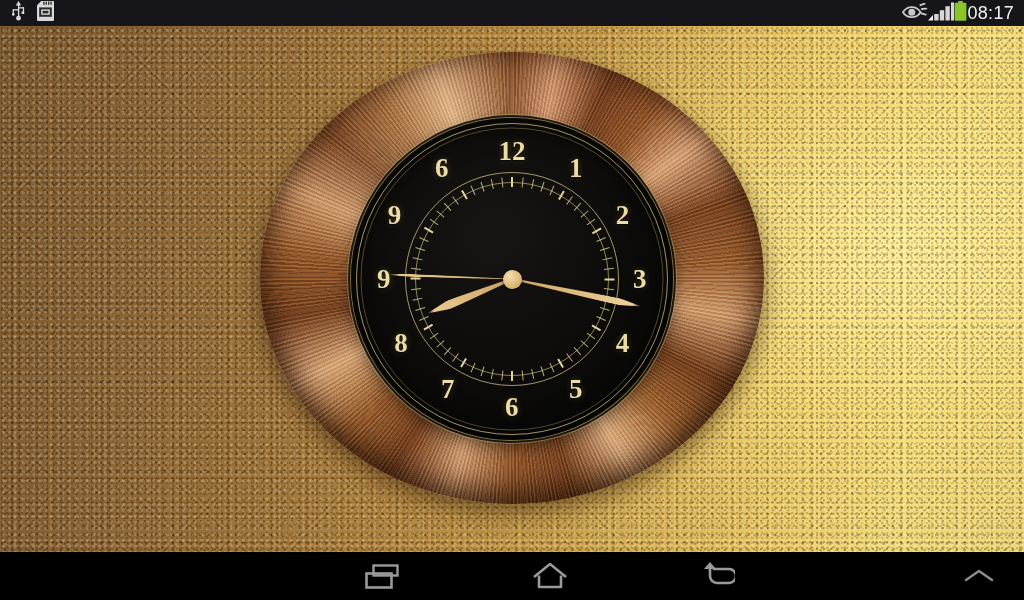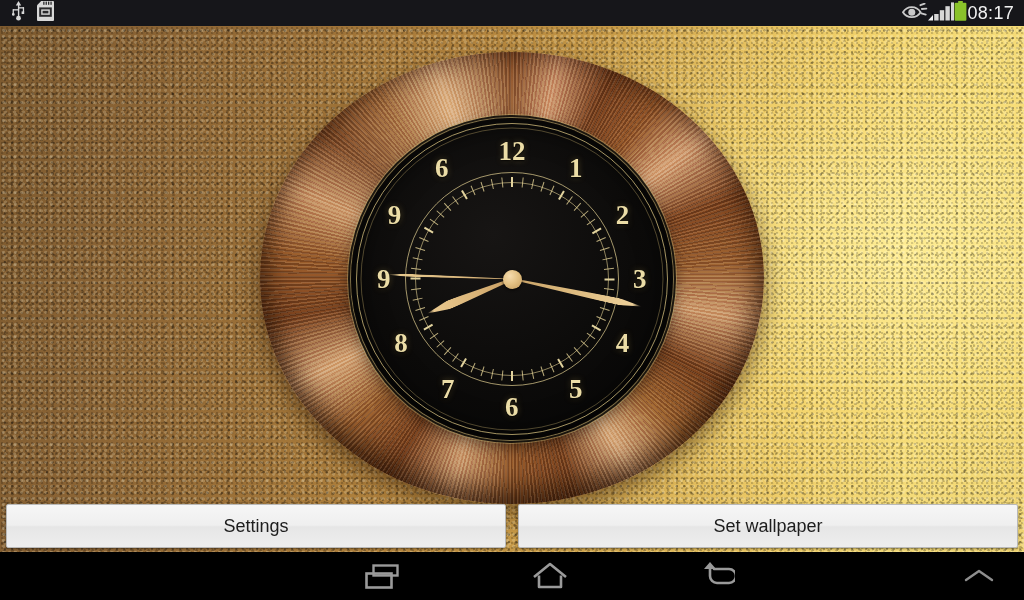--- a/index.html
+++ b/index.html
@@ -511,28 +511,20 @@
       <span class="sbicon">
         <svg width="13" height="20" viewBox="0 0 13 20">
           <rect x="4.2" y="0" width="4.6" height="2.2" fill="#8ac32a"></rect>
           <rect x="0.6" y="1.8" width="11.8" height="18" rx="1" fill="#8ac32a"></rect>
         </svg>
       </span>
       <span class="sb-time">08:17</span>
     </div>
   </div>
 
-  <div id="button-bar">
-    <div class="wp-button">
-      <span>Settings</span>
-    </div>
-    <div class="wp-button">
-      <span>Set wallpaper</span>
-    </div>
-  </div>
 
   <div id="nav-bar">
     <div class="nav-btn" id="nav-recents">
       <svg width="34" height="30" viewBox="0 0 34 30">
         <rect x="8.5" y="4.5" width="24" height="10" fill="none" stroke="#9a9a9a" stroke-width="2.4"></rect>
         <rect x="1.5" y="12.5" width="25" height="14" fill="none" stroke="#9a9a9a" stroke-width="2.6"></rect>
       </svg>
     </div>
     <div class="nav-btn" id="nav-home">
       <svg width="38" height="30" viewBox="0 0 38 30">

